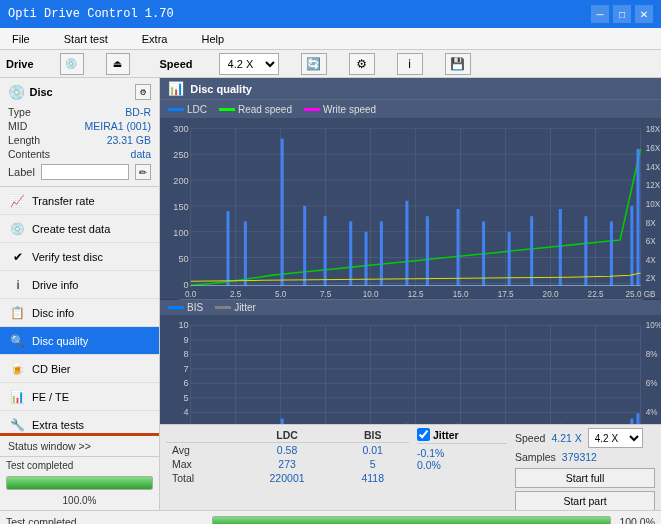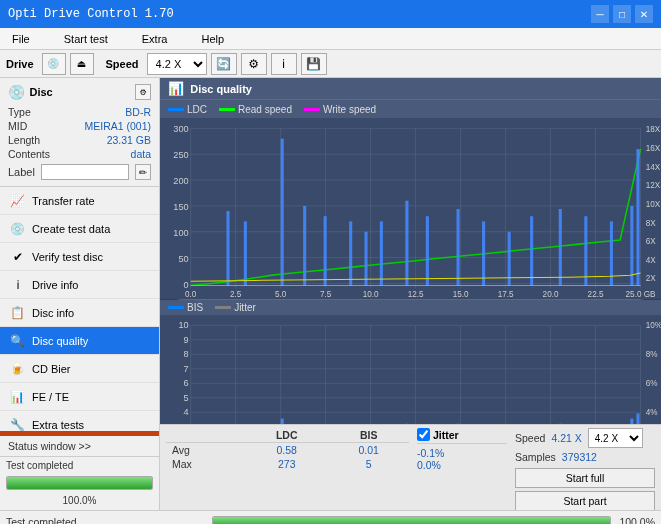--- a/index.html
+++ b/index.html
@@ -45,21 +45,21 @@
     }
 
     
     .drivebar {
       background: #f0f0f0;
       border-bottom: 1px solid #ccc;
       height: 28px;
       display: flex;
       align-items: center;
       padding: 0 6px;
-      gap: 4px;
+      gap: 22px;
     }
     .drivebar-label { font-size: 11px; font-weight: bold; margin-right: 4px; }
     .drivebar-select {
       height: 22px;
       font-size: 11px;
       border: 1px solid #aaa;
       background: white;
       padding: 0 4px;
       min-width: 200px;
     }
@@ -156,21 +156,21 @@
       font-size: 11px;
       cursor: pointer;
       gap: 6px;
       border-bottom: 1px solid #e0e0e0;
     }
     .nav-item.active { background: #1a73e8; color: white; }
     .nav-item .nav-icon { font-size: 12px; width: 16px; text-align: center; }
 
     
     .status-link {
-      border-top: 5px solid #c2410c;
+      border-top: 3px solid #c2410c;
       padding: 4px 8px;
       font-size: 10.5px;
       cursor: pointer;
       color: #333;
       display: flex;
       align-items: center;
       gap: 4px;
     }
 
     
@@ -669,20 +669,25 @@
             <tr>
               <td class="stats-row-label">Avg</td>
               <td class="stats-val-blue">0.58</td>
               <td class="stats-val-blue">0.01</td>
             </tr>
             <tr>
               <td class="stats-row-label">Max</td>
               <td class="stats-val-blue">273</td>
               <td class="stats-val-blue">5</td>
             </tr>
+            <tr>
+              <td class="stats-row-label">Total</td>
+              <td class="stats-val-blue">220001</td>
+              <td class="stats-val-blue">4118</td>
+            </tr>
           </tbody>
         </table>
       </div>
 
       <div style="min-width: 90px; font-size: 10.5px;">
         <div style="display:flex; align-items:center; gap:3px; margin-bottom:3px; font-weight:bold; border-bottom: 1px solid #ccc; padding-bottom:2px;">
           <input type="checkbox" checked="" style="margin: 0px;">
           <span>Jitter</span>
         </div>
         <div style="color:#1a5fb4;">-0.1%</div>

